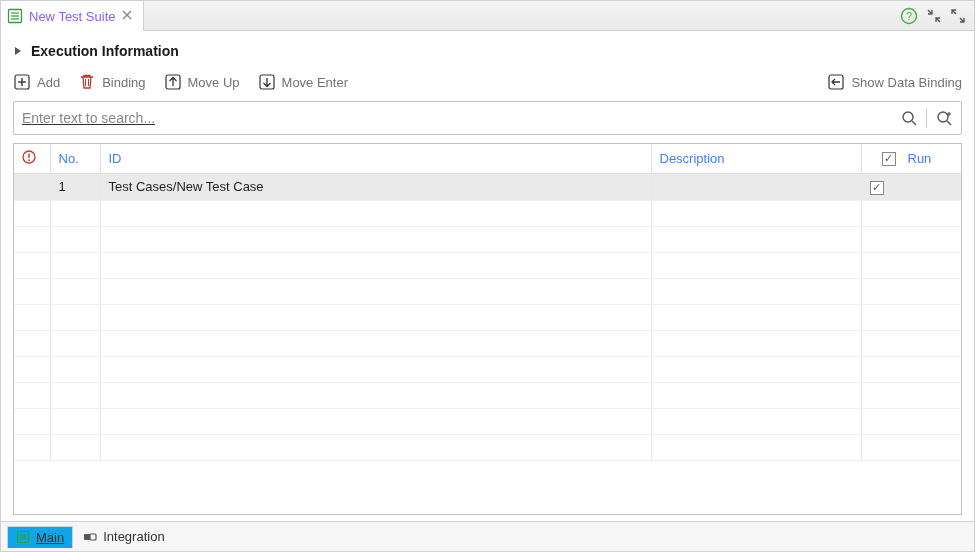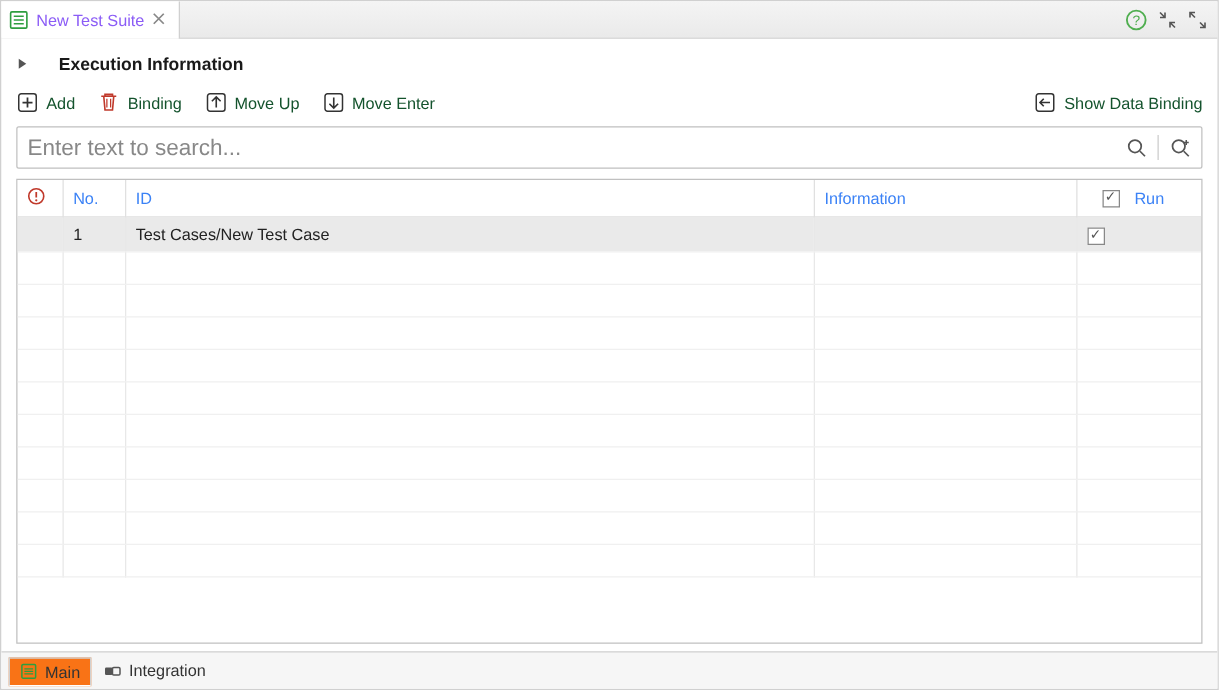--- a/index.html
+++ b/index.html
@@ -40,57 +40,58 @@
 .content {
   flex: 1;
   display: flex;
   flex-direction: column;
   padding: 12px 12px 6px 12px;
   overflow: hidden;
 }
 .section-header {
   display: flex;
   align-items: center;
-  gap: 24px;
+  gap: 8px;
   margin-bottom: 14px;
 }
 .section-header .triangle { color: #555; }
 .section-header .title { font-weight: 700; font-size: 14px; color: #1a1a1a; }
 .toolbar {
   display: flex;
   align-items: center;
   gap: 18px;
   margin-bottom: 10px;
 }
 .toolbar-spacer { flex:1; }
 .tbtn {
   display: inline-flex;
   align-items: center;
   gap: 6px;
   cursor: pointer;
-  color: #14532d;
+  color: #737373;
 }
 .tbtn svg { display:block; }
 .searchbar {
   display: flex;
   align-items: center;
   border: 1px solid #c0c0c0;
   border-radius: 2px;
   height: 34px;
   padding: 0 8px;
   margin-bottom: 8px;
   background: #fff;
 }
 .searchbar input {
   flex: 1;
   border: none;
   outline: none;
-  font-size: 18px;
+  font-size: 14px;
   color: #333;
   background: transparent;
+  text-decoration: underline;
 }
 .searchbar input::placeholder { color: #888; }
 .searchbar .divider { width:1px; height:20px; background:#ccc; margin:0 8px; }
 .searchbar .sicon { cursor:pointer; display:flex; align-items:center; }
 .table-wrap {
   flex: 1;
   border: 1px solid #c0c0c0;
   overflow: hidden;
   display: flex;
   flex-direction: column;
@@ -147,21 +148,21 @@
   height: 30px;
 }
 .btab {
   display: inline-flex;
   align-items: center;
   gap: 6px;
   padding: 3px 8px;
   cursor: pointer;
   color: #333;
 }
-.btab.active { background: #f97316; border: 1px solid #d0d0d0; border-bottom-color:#fff; margin-bottom:-1px; }
+.btab.active { background: #0ea5e9; border: 1px solid #d0d0d0; border-bottom-color:#fff; margin-bottom:-1px;text-decoration:underline; }
 .warn-icon { color:#c0392b; }
 </style>
 </head>
 <body>
 
 <div class="titlebar">
   <div class="tab">
     <span class="tab-icon">
       <svg width="16" height="16" viewBox="0 0 16 16">
           <rect x="1.5" y="1.5" width="13" height="13" rx="1" fill="none" stroke="#2e9e3f" stroke-width="1.3"></rect>
@@ -283,21 +284,21 @@
             <span class="warn-icon">
               <svg width="14" height="14" viewBox="0 0 14 14">
                   <circle cx="7" cy="7" r="6" fill="none" stroke="#c0392b" stroke-width="1.3"></circle>
                   <line x1="7" y1="3.5" x2="7" y2="8" stroke="#c0392b" stroke-width="1.4"></line>
                   <circle cx="7" cy="10.2" r="0.9" fill="#c0392b"></circle>
                 </svg>
             </span>
           </th>
           <th><span>No.</span></th>
           <th><span>ID</span></th>
-          <th><span>Information</span></th>
+          <th><span>Description</span></th>
           <th>
             <div class="th-run">
               <span class="checkbox checked"></span>
               <span>Run</span>
             </div>
           </th>
         </tr>
       </thead>
       <tbody id="tbody">
           <tr class="selected">

